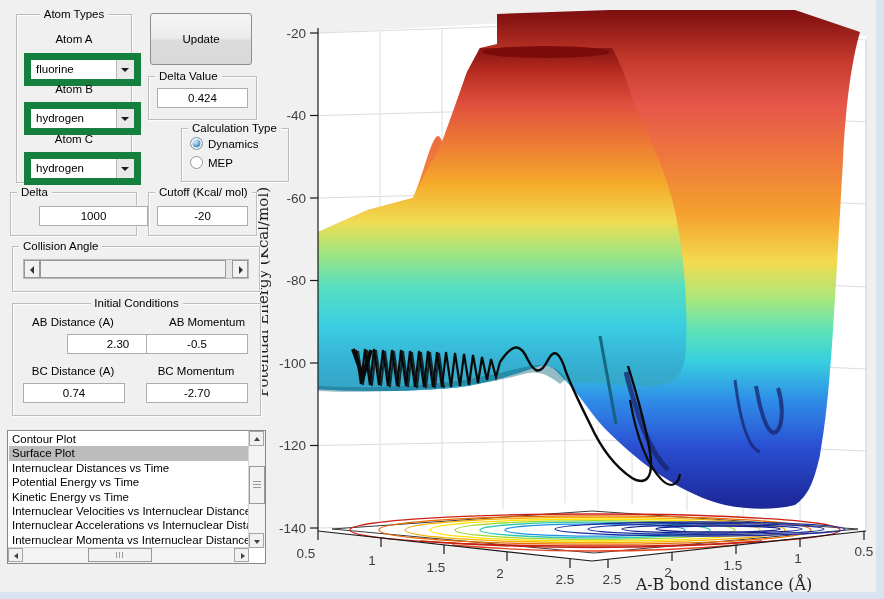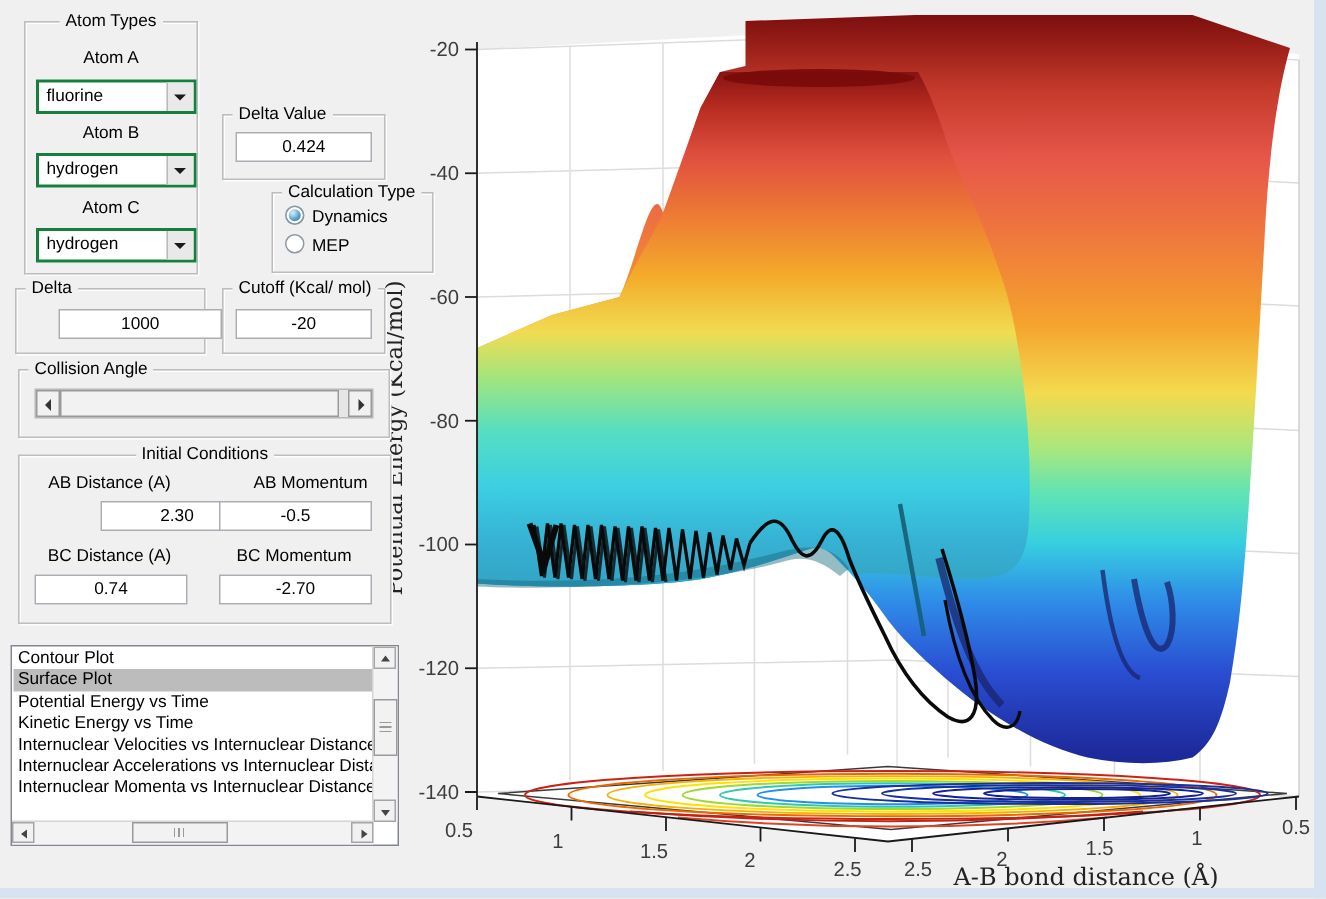--- a/index.html
+++ b/index.html
@@ -10,21 +10,21 @@
   .gbox{position:absolute;border:1px solid #bdbdbd;
         box-shadow:inset 1px 1px 0 #fdfdfd, 1px 1px 0 #fdfdfd;background:#f0f0f0;}
   .gtitle{position:absolute;top:-8px;background:#f0f0f0;padding:0 4px;white-space:nowrap;line-height:14px;}
   .gtitle.center{left:50%;transform:translateX(-50%);}
   .gtitle.left{left:6px;}
   .lbl{position:absolute;text-align:center;white-space:nowrap;}
   
   .field{position:absolute;background:#fff;border:1px solid #abadb3;text-align:center;
          line-height:18px;height:18px;}
   
-  .dd{position:absolute;height:19px;background:#fff;border:2px solid #15803d;line-height:19px;padding-left:5px;}
+  .dd{position:absolute;height:19px;background:#fff;border:7px solid #15803d;line-height:19px;padding-left:5px;}
   .ddbtn{position:absolute;right:0;top:0;width:17px;height:19px;background:#e9e9e9;border-left:1px solid #b9b9b9;}
   .ddarrow{position:absolute;left:4px;top:8px;width:0;height:0;
            border-left:4px solid transparent;border-right:4px solid transparent;border-top:4px solid #1a1a1a;}
   
   .btn{position:absolute;border:1px solid #8e8e8e;border-radius:3px;
        background:linear-gradient(#f6f6f6,#ebebeb 48%,#dcdcdc 52%,#d8d8d8);
        text-align:center;cursor:default;}
   
   .radiorow{position:absolute;height:14px;line-height:13px;}
   .radio{display:inline-block;width:11px;height:11px;border-radius:50%;border:1px solid #8b98a3;
@@ -243,20 +243,21 @@
     </div>
     <div class="lbl" style="left:0;top:118px;width:100%;">Atom C</div>
     <div class="dd" style="left:7px;top:137px;width:98px;">
       <span>hydrogen</span>
       <span class="ddbtn">
           <span class="ddarrow"></span>
         </span>
     </div>
   </div>
 
+  <div class="btn" style="left:150px;top:13px;width:100px;height:50px;line-height:50px;">Update</div>
 
   <div class="gbox" style="left:148px;top:76px;width:107px;height:42px;">
     <span class="gtitle left">Delta Value</span>
     <div class="field" style="left:8px;top:11px;width:89px;">0.424</div>
   </div>
 
   <div class="gbox" style="left:149px;top:128px;width:106px;height:52px;margin-left:32px;">
     <span class="gtitle left">Calculation Type</span>
     <div class="radiorow" style="left:8px;top:8px;">
       <span class="radio sel"></span><span>Dynamics</span>
@@ -298,20 +299,21 @@
     <div class="lbl" style="left:10px;top:61px;width:100px;">BC Distance (A)</div>
     <div class="lbl" style="left:133px;top:61px;width:100px;">BC Momentum</div>
     <div class="field" style="left:10px;top:79px;width:100px;">0.74</div>
     <div class="field" style="left:133px;top:79px;width:100px;">-2.70</div>
   </div>
 
   <div class="listbox" style="left:7px;top:430px;width:257px;height:132px;">
     <div style="position:absolute;left:1px;top:1px;">
       <div class="li">Contour Plot</div>
       <div class="li sel">Surface Plot</div>
+      <div class="li">Internuclear Distances vs Time</div>
       <div class="li">Potential Energy vs Time</div>
       <div class="li">Kinetic Energy vs Time</div>
       <div class="li">Internuclear Velocities vs Internuclear Distance</div>
       <div class="li">Internuclear Accelerations vs Internuclear Distance</div>
       <div class="li">Internuclear Momenta vs Internuclear Distance</div>
     </div>
 
     <div class="vsb">
       <span class="sqbtn" style="left:0;top:0;">
         <span class="tri" style="left:4px;top:5px;border-left:3.5px solid transparent;border-right:3.5px solid transparent;border-bottom:4px solid #444;"></span>

